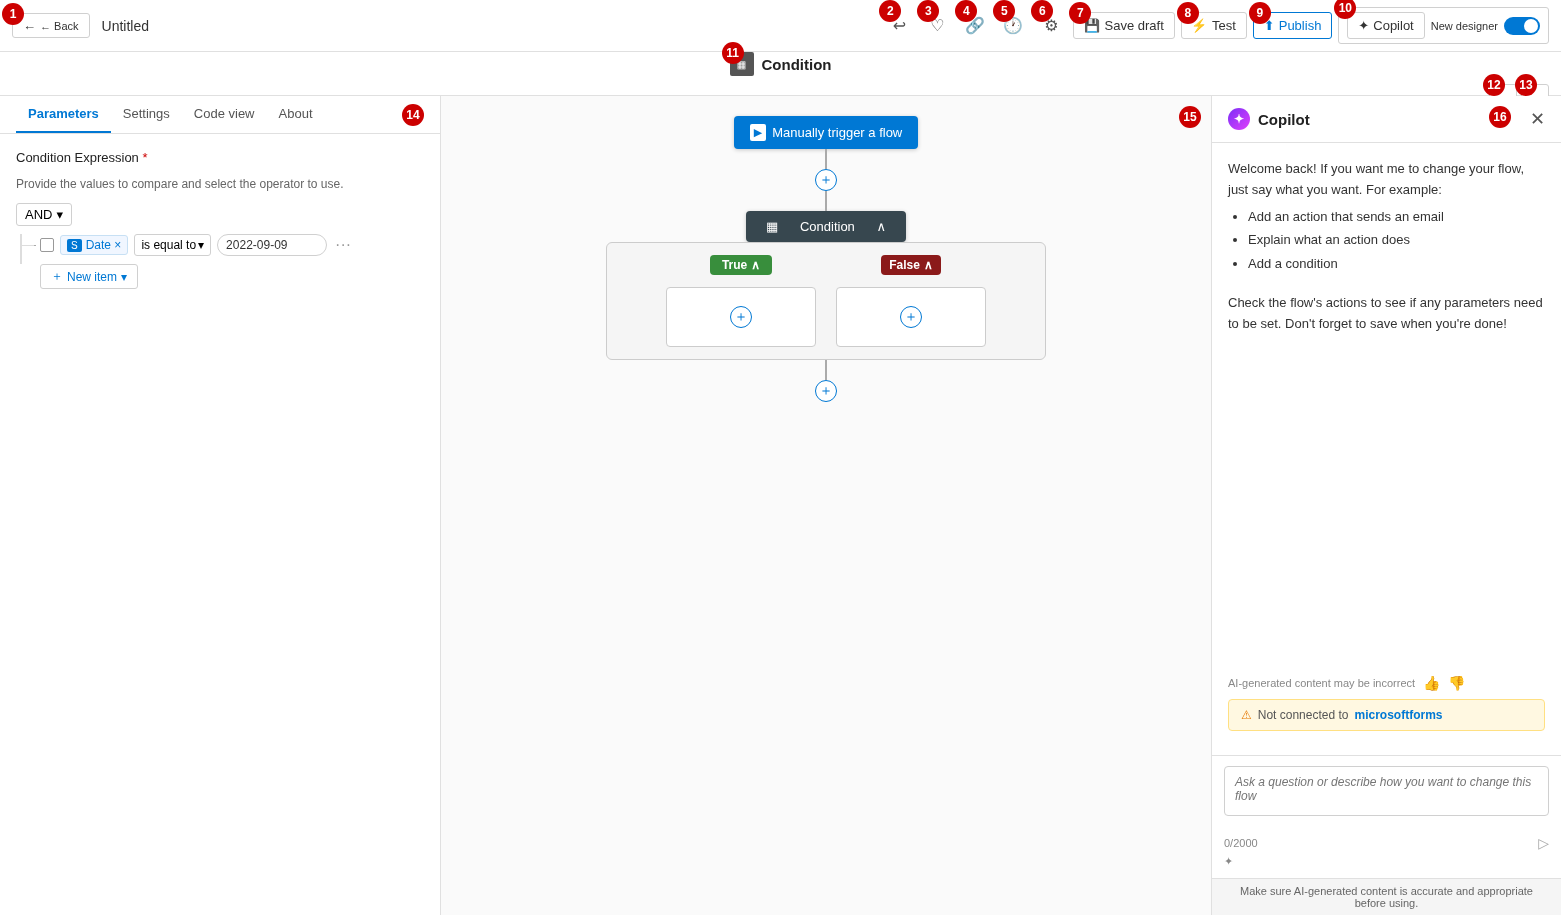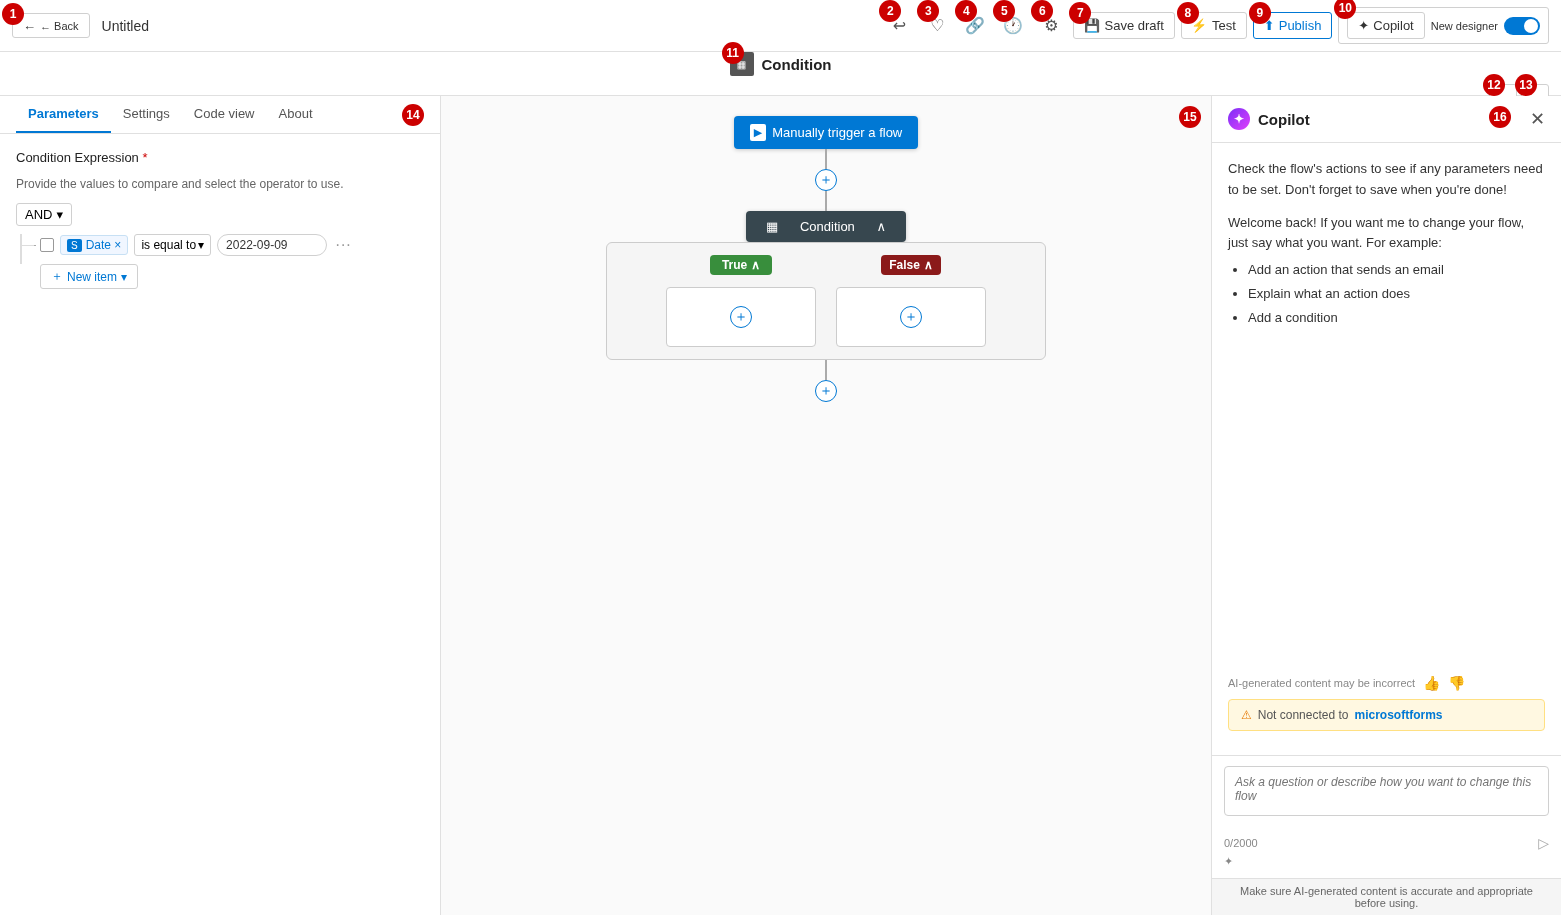--- a/index.html
+++ b/index.html
@@ -461,29 +461,29 @@
     <span class="num-badge" style="top:10px;right:50px;position:absolute;">16</span>
     <div class="copilot-header">
       <div class="copilot-title">
         <div class="copilot-icon">✦</div>
         <span>Copilot</span>
       </div>
       <button class="close-btn">✕</button>
     </div>
 
     <div class="copilot-body">
-      <div class="copilot-message">Check the flow's actions to see if any parameters need to be set. Don't forget to save when you're done!</div>
       <div class="copilot-message">
         <span>Welcome back! If you want me to change your flow, just say what you want. For example:</span>
         <ul>
           <li>Add an action that sends an email</li>
           <li>Explain what an action does</li>
           <li>Add a condition</li>
         </ul>
       </div>
+      <div class="copilot-message">Check the flow's actions to see if any parameters need to be set. Don't forget to save when you're done!</div>
 
       <div class="ai-disclaimer">
         <span>AI-generated content may be incorrect</span>
         <button class="feedback-btn">👍</button>
         <button class="feedback-btn">👎</button>
       </div>
 
       <div class="not-connected">
         <span style="color:#e67700;">⚠</span>
         <span>Not connected to</span>

